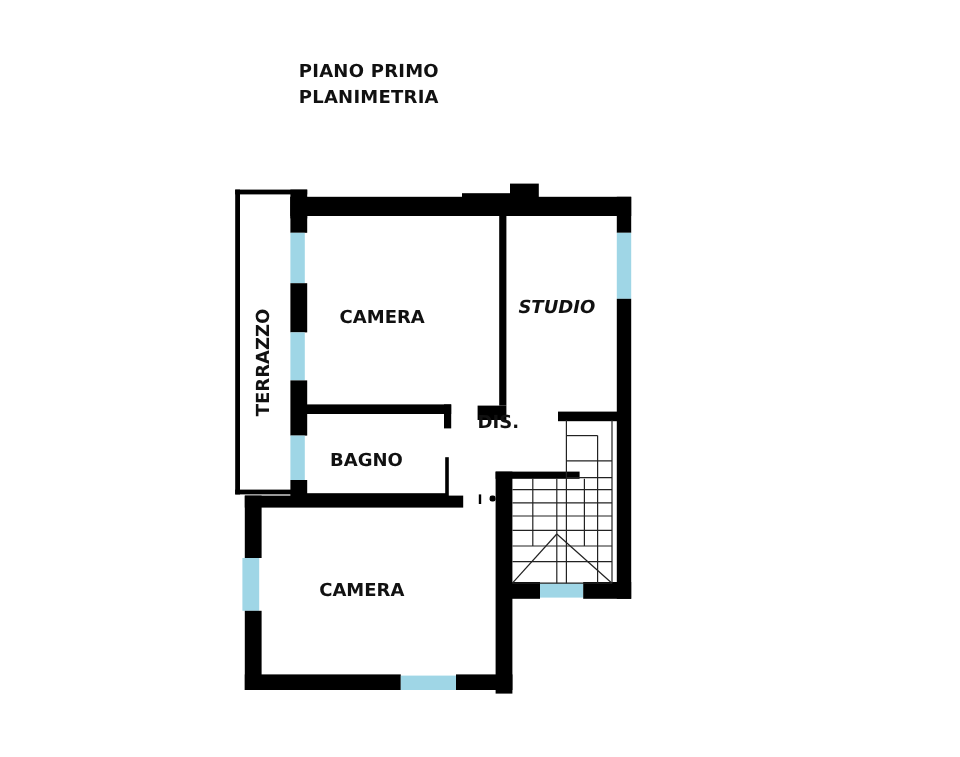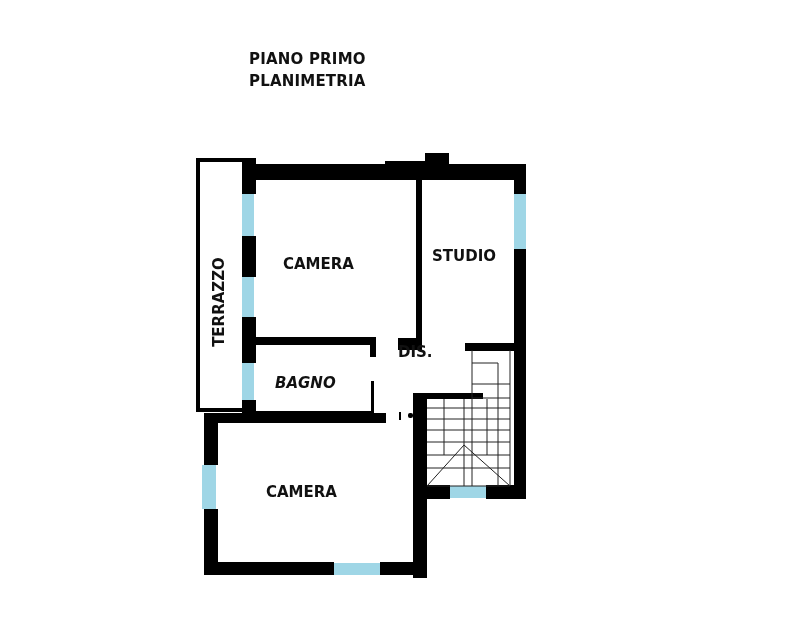--- a/index.html
+++ b/index.html
@@ -107,17 +107,17 @@
     <div class="w" style="left:204px;top:413px;width:14px;height:52px;"></div>
     <div class="win" style="left:202px;top:465px;width:14px;height:44px;"></div>
     <div class="w" style="left:204px;top:509px;width:14px;height:66px;"></div>
     <div class="w" style="left:204px;top:562px;width:130px;height:13px;"></div>
     <div class="win" style="left:334px;top:563px;width:46px;height:12px;"></div>
     <div class="w" style="left:380px;top:562px;width:47px;height:13px;"></div>
   </div>
 
   <div class="lbl vert" style="left:174px;top:293px;width:90px;text-align:center;">TERRAZZO</div>
   <div class="lbl" style="left:283px;top:255px;">CAMERA</div>
-  <div class="lbl" style="left:432px;top:247px;">STUDIO</div>
-  <div class="lbl" style="left:275px;top:374px;font-style:italic;">BAGNO</div>
+  <div class="lbl" style="left:432px;top:247px;font-style:italic;">STUDIO</div>
+  <div class="lbl" style="left:275px;top:374px;">BAGNO</div>
   <div class="lbl" style="left:398px;top:343px;">DIS.</div>
   <div class="lbl" style="left:266px;top:483px;">CAMERA</div>
 </div>
 
 </body></html>

